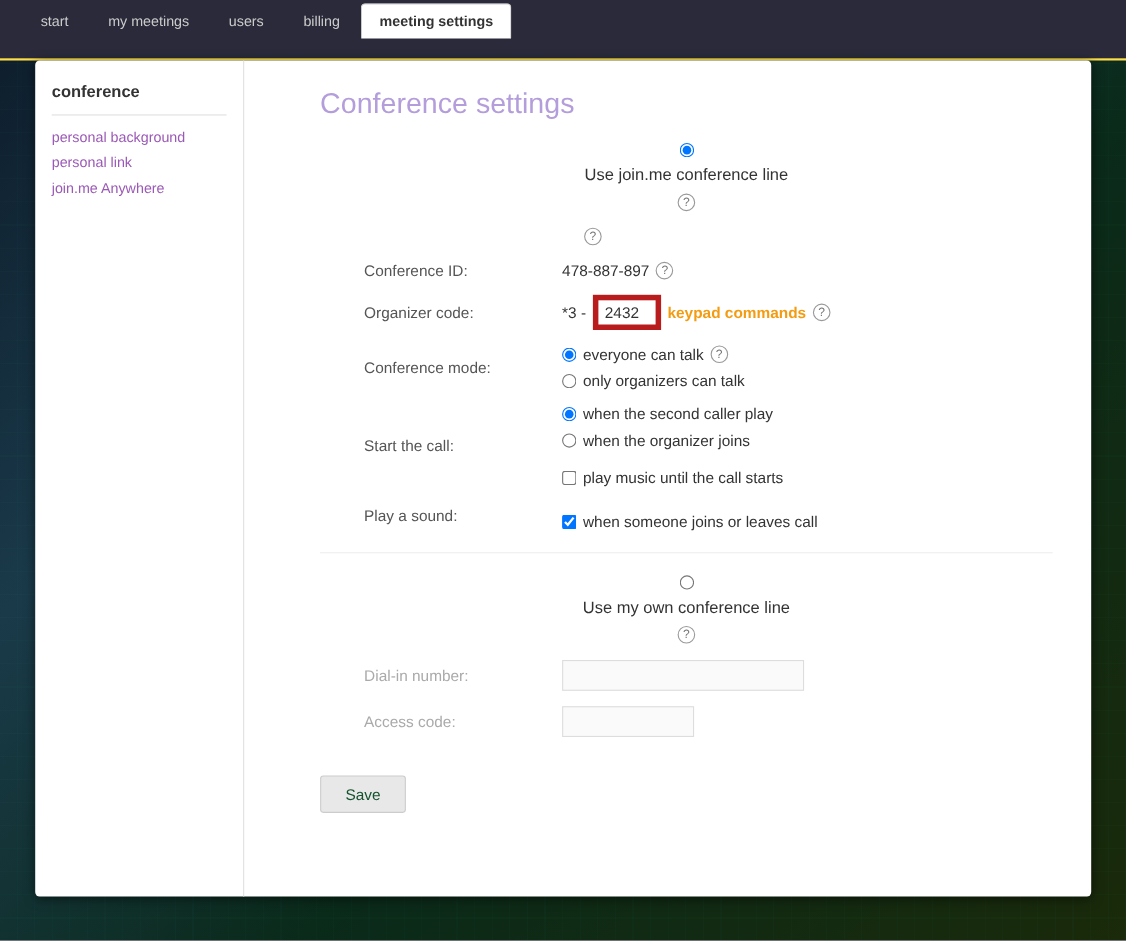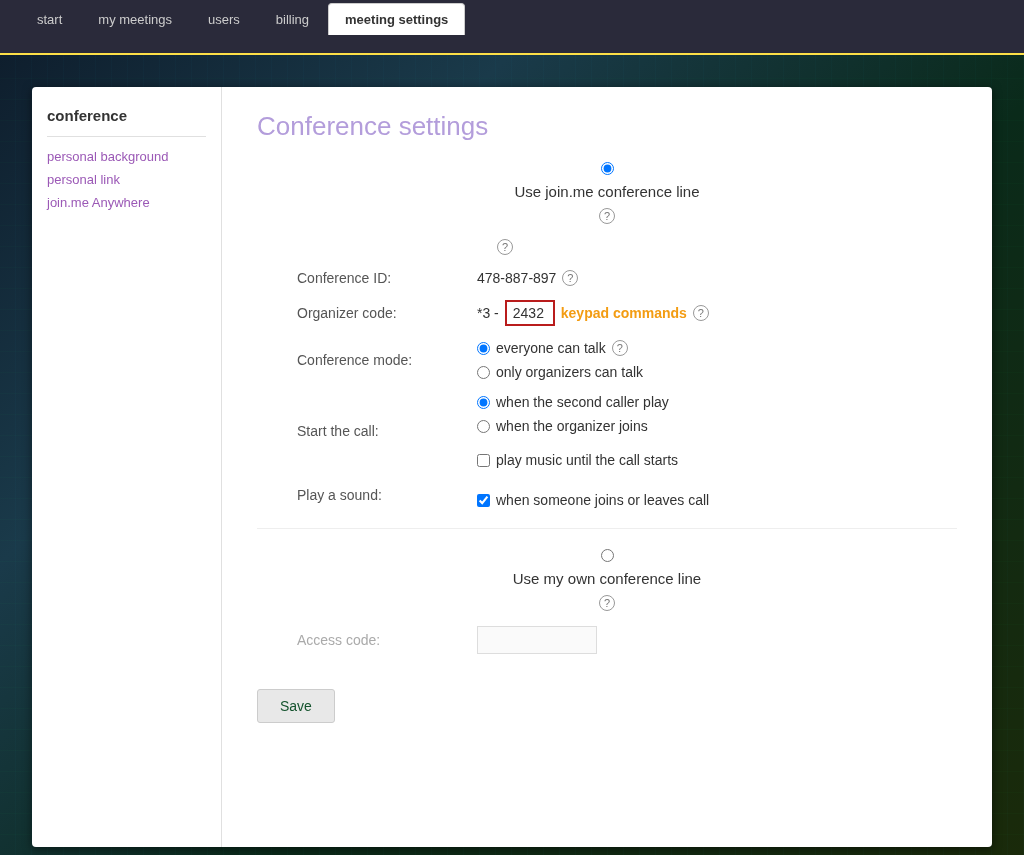--- a/index.html
+++ b/index.html
@@ -56,27 +56,28 @@
       color: #333;
       border-color: #ccc;
       font-weight: bold;
       text-align: center;
     }
 
     
     .main-container {
       position: relative;
       z-index: 10;
-      margin: 32px auto;
+      margin: 0 auto;
       width: 960px;
       background: #fff;
       border-radius: 4px;
       display: flex;
       min-height: 760px;
       box-shadow: 0 2px 10px rgba(0,0,0,0.5);
+      gap: 34px;
     }
 
     
     .sidebar {
       width: 190px;
       padding: 20px 15px;
       border-right: 1px solid #e0e0e0;
       flex-shrink: 0;
     }
     .sidebar-title {
@@ -162,24 +163,24 @@
       padding-right: 15px;
     }
     .field-value {
       color: #333;
       font-size: 14px;
       display: flex;
       align-items: center;
       gap: 6px;
     }
     .organizer-code-input {
-      border: 2px solid #b91c1c;
+      border: 5px solid #b91c1c;
       padding: 3px 6px;
       font-size: 14px;
-      width: 50px;
+      width: 62px;
       color: #333;
     }
 
     .keypad-link {
       color: #f39c12;
       font-weight: bold;
       text-decoration: none;
       font-size: 14px;
       cursor: pointer;
     }
@@ -374,20 +375,26 @@
     
     <div class="section">
       <div class="section-header">
         <input type="radio" name="conf-line" id="own-radio" style="">
         <label for="own-radio">Use my own conference line</label>
         <span class="help-icon">?</span>
       </div>
 
       <div class="form-block">
 
+        <div class="field-row">
+          <div class="field-label disabled-label">Dial-in number:</div>
+          <div class="field-value">
+            <input type="text" class="disabled-input dial-input" disabled="" style="">
+          </div>
+        </div>
 
         <div class="field-row">
           <div class="field-label disabled-label">Access code:</div>
           <div class="field-value">
             <input type="text" class="disabled-input access-input" disabled="" style="">
           </div>
         </div>
 
       </div>
     </div>

